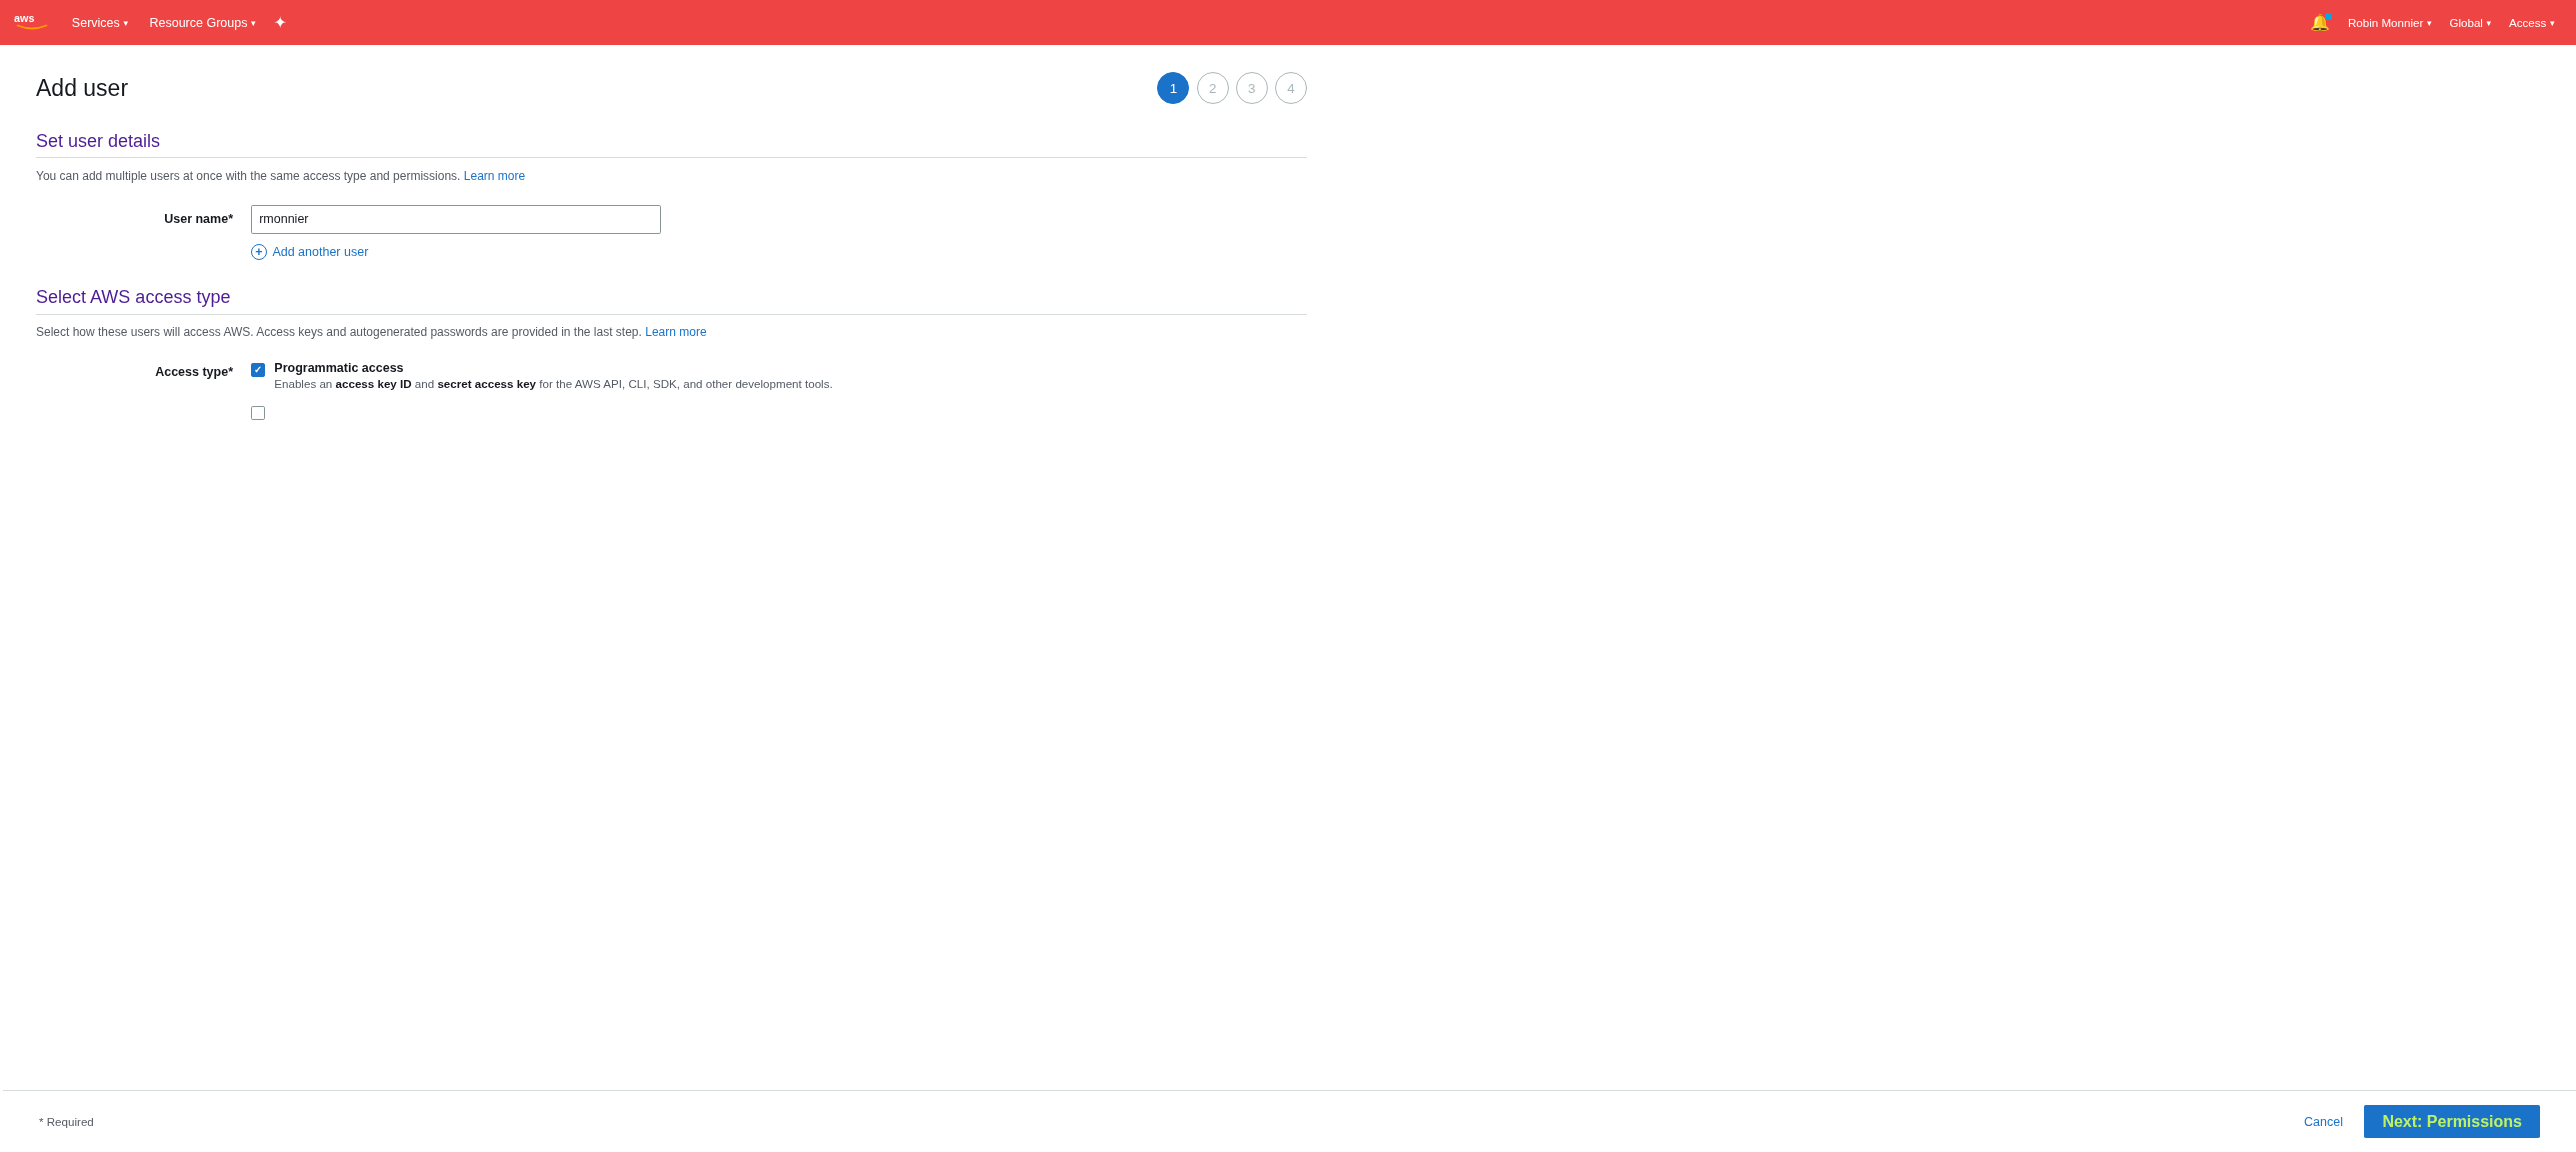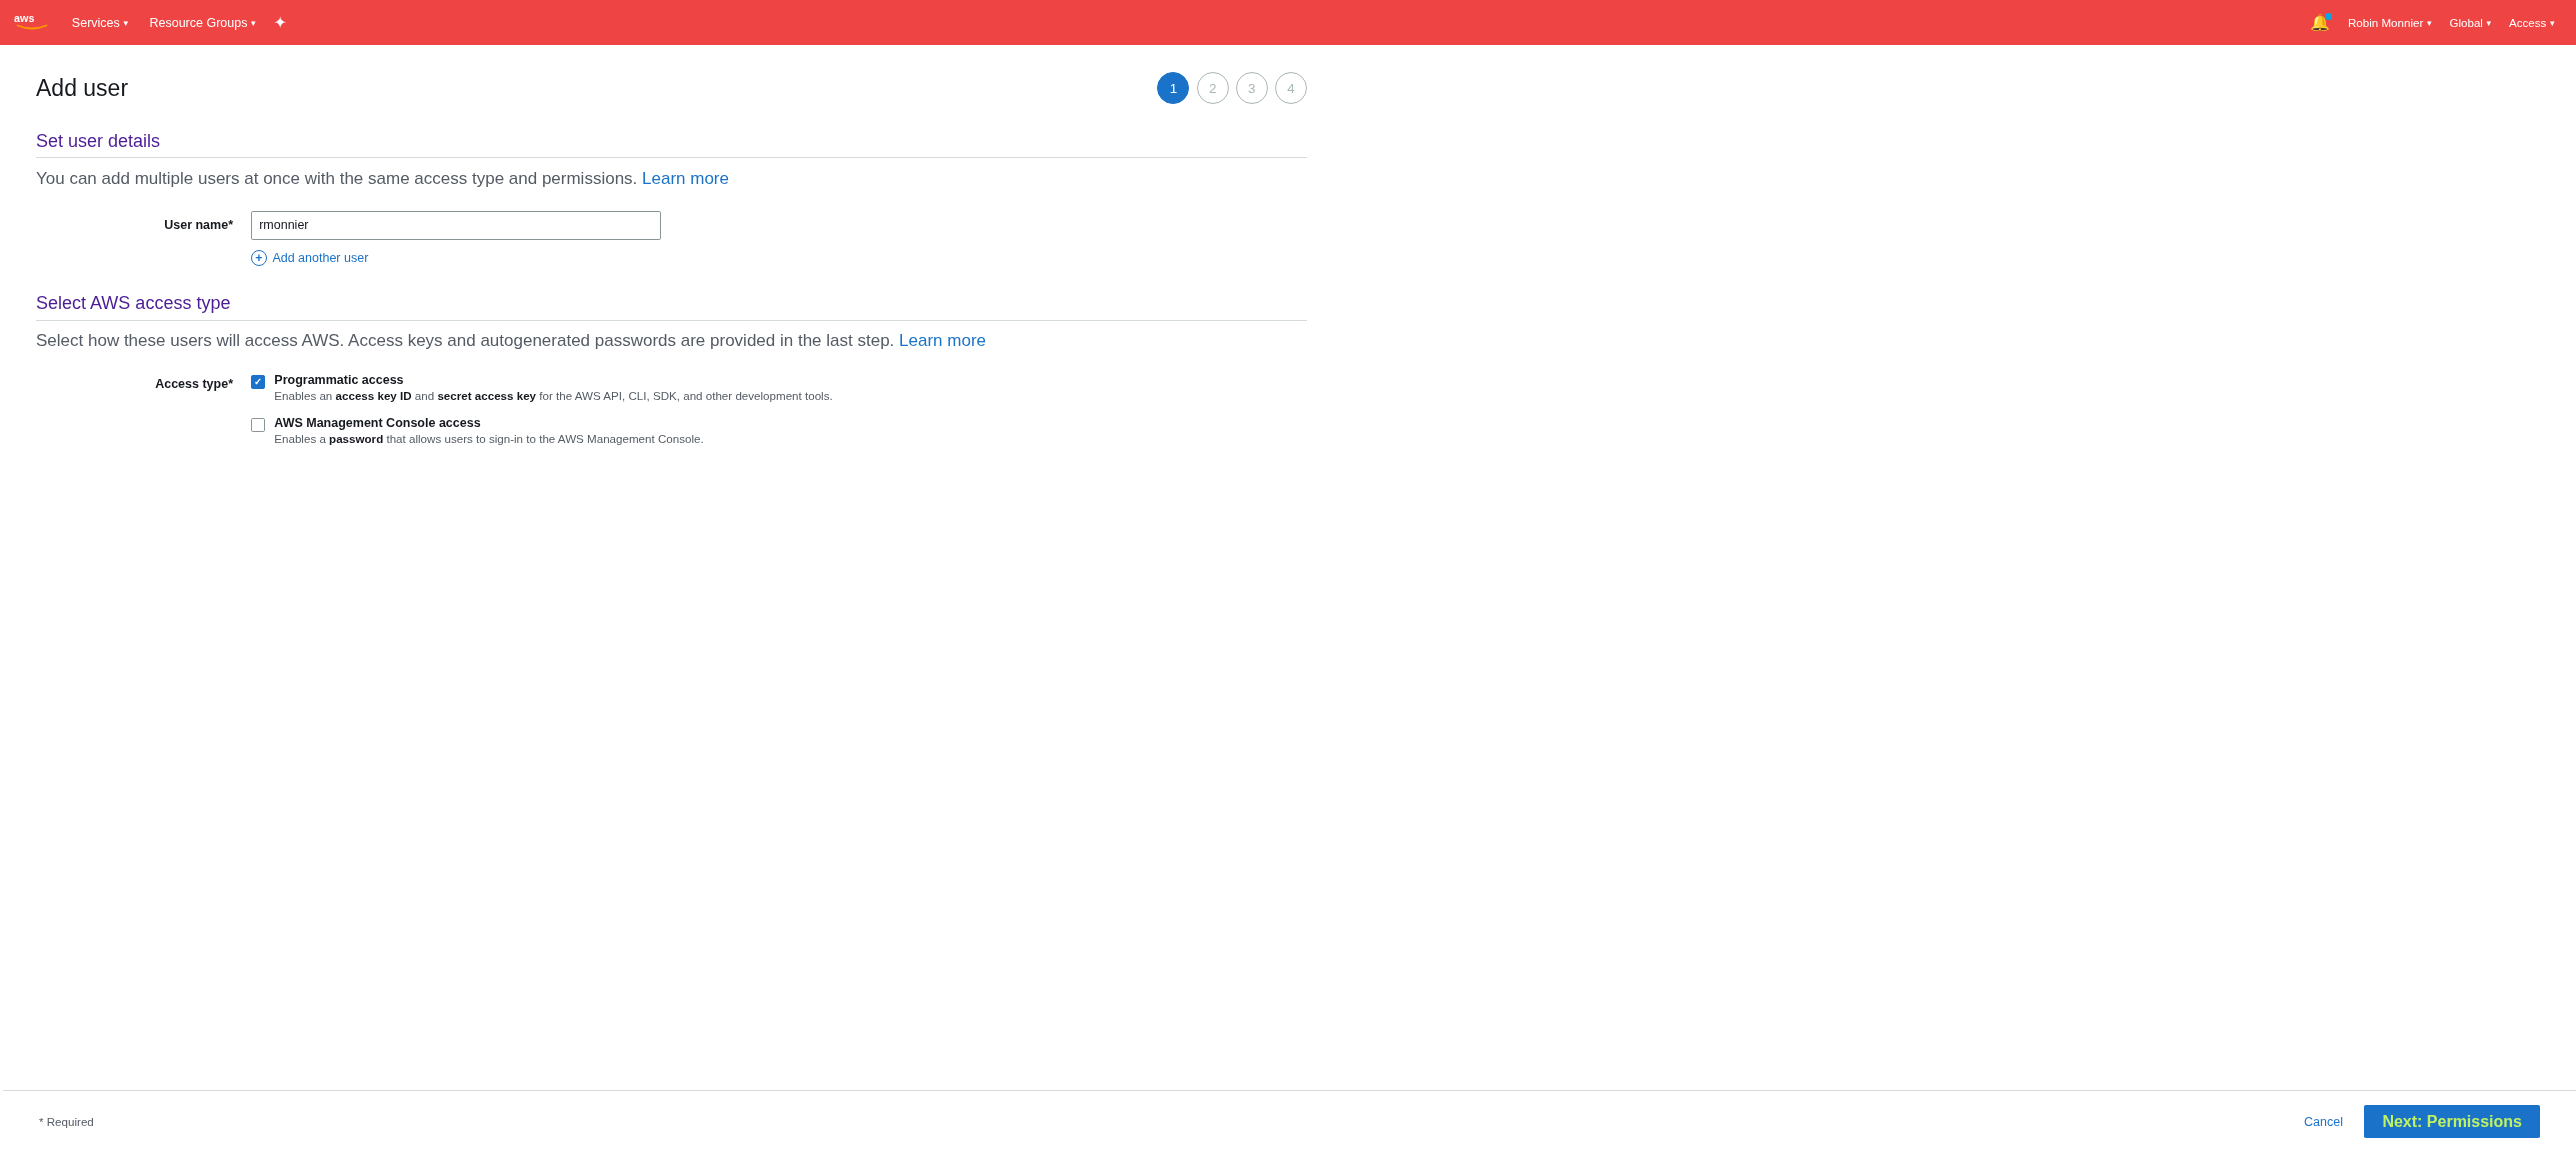--- a/index.html
+++ b/index.html
@@ -91,21 +91,21 @@
       font-weight: 400;
       color: #4c1d95;
       margin-bottom: 5.4px;
     }
     .section-divider {
       border: none;
       border-top: 0.9px solid #d5dbdb;
       margin-bottom: 10.7px;
     }
     .section-description {
-      font-size: 17px;
+      font-size: 12px;
       color: #545b64;
       margin-bottom: 21.5px;
     }
     .section-description a {
       color: #1a73c8;
       text-decoration: none;
     }
 
     
     .form-row {
@@ -340,26 +340,20 @@
           <div class="access-option-text">
             <span class="access-option-title">Programmatic access</span>
             <span class="access-option-desc">
               Enables an <strong>access key ID</strong> and <strong>secret access key</strong> for the AWS API, CLI, SDK, and other development tools.
             </span>
           </div>
         </div>
 
         <div class="access-option">
           <div class="checkbox-custom"></div>
-          <div class="access-option-text">
-            <span class="access-option-title">AWS Management Console access</span>
-            <span class="access-option-desc">
-              Enables a <strong>password</strong> that allows users to sign-in to the AWS Management Console.
-            </span>
-          </div>
         </div>
 
       </div>
     </div>
   </div>
 
 </div>
 
 <footer class="footer">
   <span class="required-note">* Required</span>

